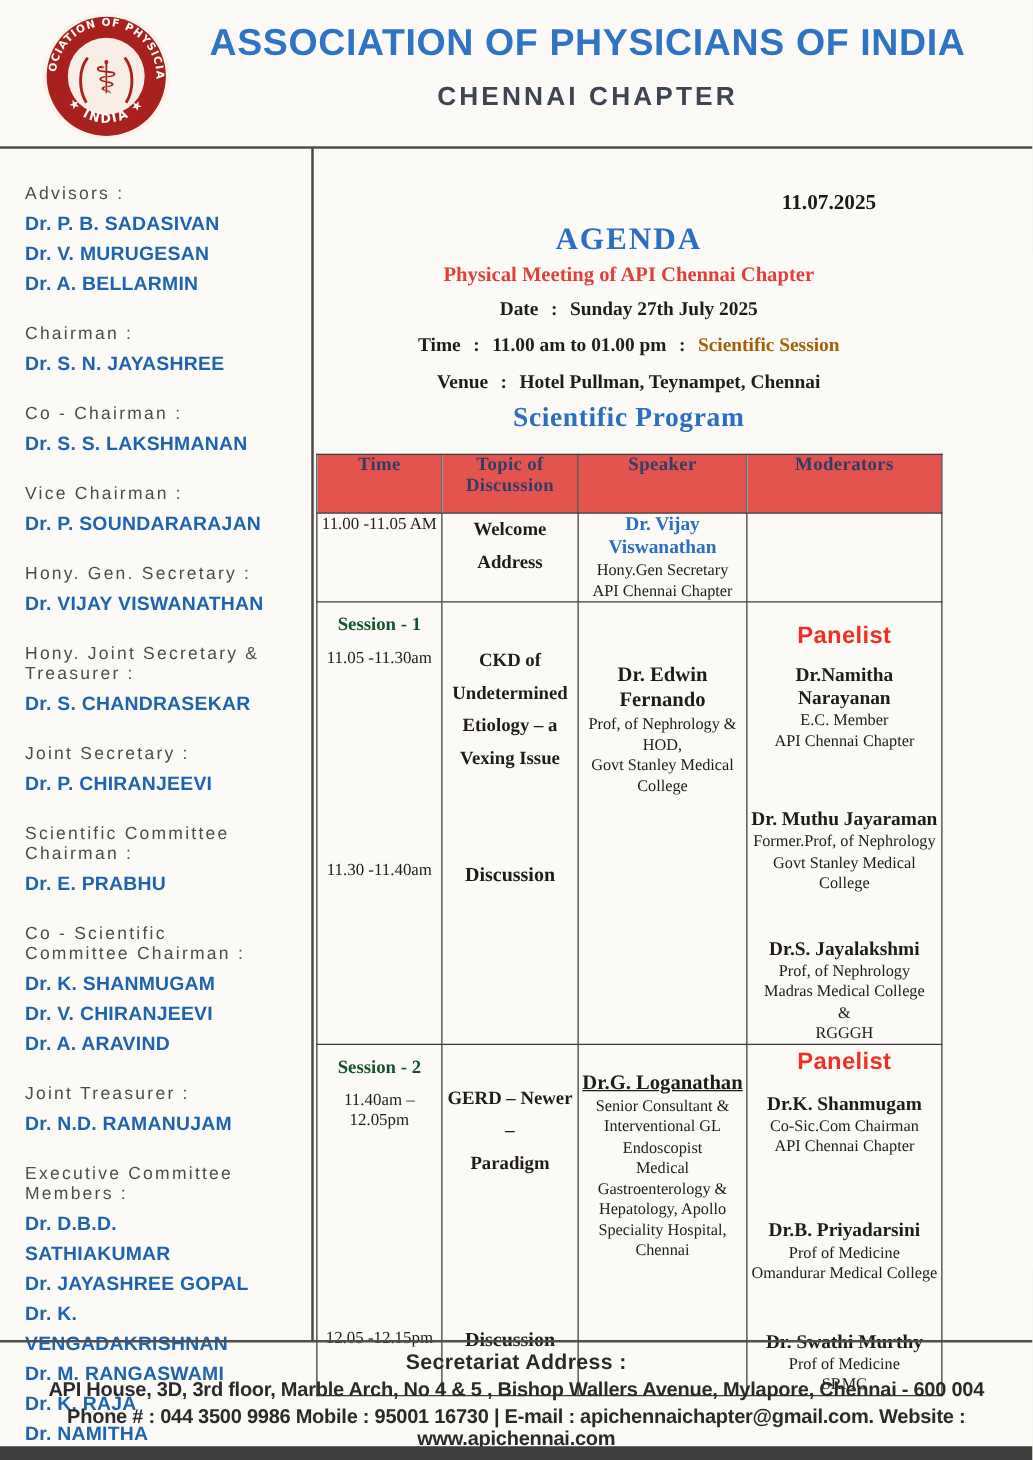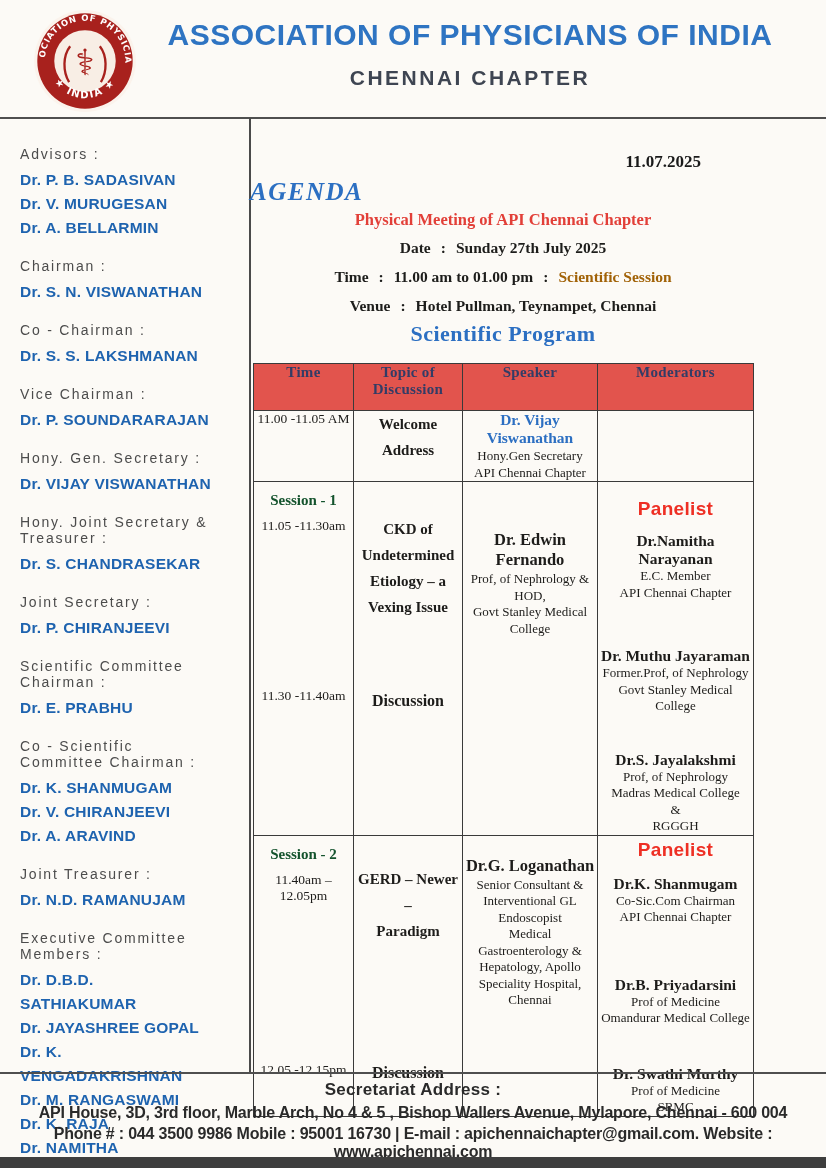--- a/index.html
+++ b/index.html
@@ -17,21 +17,21 @@
   
   .sidebar{position:absolute;left:0;top:118px;width:212px;height:954px;padding:28px 0 0 20px;box-sizing:border-box;}
   .v-rule{position:absolute;left:249px;top:118px;width:2px;height:954px;background:#4a4a4a;}
   .grp{margin-bottom:18px;}
   .grp-h{font-size:14px;color:#4c4c4c;letter-spacing:1.8px;margin-bottom:6px;}
   .grp-n{font-size:15.5px;font-weight:bold;color:#1e63af;line-height:24px;letter-spacing:0.2px;}
 
   
   .main{position:absolute;left:250px;top:118px;width:506px;}
   .datestamp{margin-top:34px;padding-right:55px;text-align:right;font-family:"Liberation Serif",serif;font-size:17px;font-weight:bold;color:#1a1a1a;}
-  .agenda-title{margin-top:6px;font-family:"Liberation Serif",serif;font-size:25px;font-weight:bold;color:#2c6fc2;letter-spacing:1.5px;font-style:italic;}
+  .agenda-title{margin-top:6px;text-align:center;font-family:"Liberation Serif",serif;font-size:25px;font-weight:bold;color:#2c6fc2;letter-spacing:1.5px;}
   .agenda-sub{margin-top:4px;text-align:center;font-family:"Liberation Serif",serif;font-size:16.5px;font-weight:bold;color:#e23f38;}
   .meta{margin-top:6px;text-align:center;font-family:"Liberation Serif",serif;font-size:15.5px;font-weight:bold;color:#1d1d1b;line-height:23px;}
   .meta .sep{display:inline-block;margin:0 10px;}
   .meta .blue{color:#a16207;}
   .program-title{margin-top:4px;text-align:center;font-family:"Liberation Serif",serif;font-size:22px;font-weight:bold;color:#2c6fc2;letter-spacing:0.5px;}
 
   
   table.sched{margin:16px 0 0 3px;border-collapse:collapse;table-layout:fixed;width:500px;font-family:"Liberation Serif",serif;}
   table.sched td,table.sched th{border:1.6px solid #3a3a3a;vertical-align:top;padding:0;overflow:hidden;}
   th.hcell{height:46px;background:#e2544d;color:#323c66;font-size:15px;font-weight:bold;padding-top:7px;vertical-align:top;letter-spacing:0.3px;}
@@ -93,21 +93,21 @@
 
   <aside class="sidebar">
     <div class="grp">
       <div class="grp-h">Advisors :</div>
       <div class="grp-n">Dr. P. B. SADASIVAN</div>
       <div class="grp-n">Dr. V. MURUGESAN</div>
       <div class="grp-n">Dr. A. BELLARMIN</div>
     </div>
     <div class="grp">
       <div class="grp-h">Chairman :</div>
-      <div class="grp-n">Dr. S. N. VISWANATHAN</div>
+      <div class="grp-n">Dr. S. N. JAYASHREE</div>
     </div>
     <div class="grp">
       <div class="grp-h">Co - Chairman :</div>
       <div class="grp-n">Dr. S. S. LAKSHMANAN</div>
     </div>
     <div class="grp">
       <div class="grp-h">Vice Chairman :</div>
       <div class="grp-n">Dr. P. SOUNDARARAJAN</div>
     </div>
     <div class="grp">
@@ -242,21 +242,21 @@
           <div class="t-session" style="margin-top:10px;">Session - 2</div>
           <div class="t-time" style="margin-top:9px;">11.40am – 12.05pm</div>
           <div class="t-time" style="margin-top:158px;">12.05 -12.15pm</div>
         </td>
         <td class="c">
           <div class="t-topic pre" style="margin-top:30px;">GERD – Newer –
 Paradigm</div>
           <div class="t-disc" style="margin-top:120px;">Discussion</div>
         </td>
         <td class="c">
-          <div class="sp-name" style="margin-top:20px;">Dr.G. Loganathan</div>
+          <div class="sp-name" style="margin-top:20px;text-decoration:underline;">Dr.G. Loganathan</div>
           <div class="sp-detail pre">Senior Consultant &amp;
 Interventional GL
 Endoscopist
 Medical Gastroenterology &amp;
 Hepatology, Apollo
 Speciality Hospital, Chennai</div>
         </td>
         <td class="c">
           <div class="panelist" style="margin-top:3px;">Panelist</div>
           <div style="margin-top:14px;">

